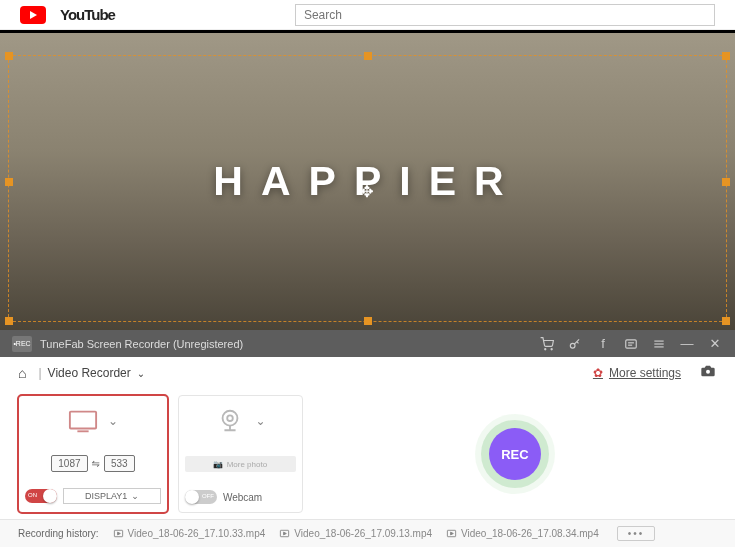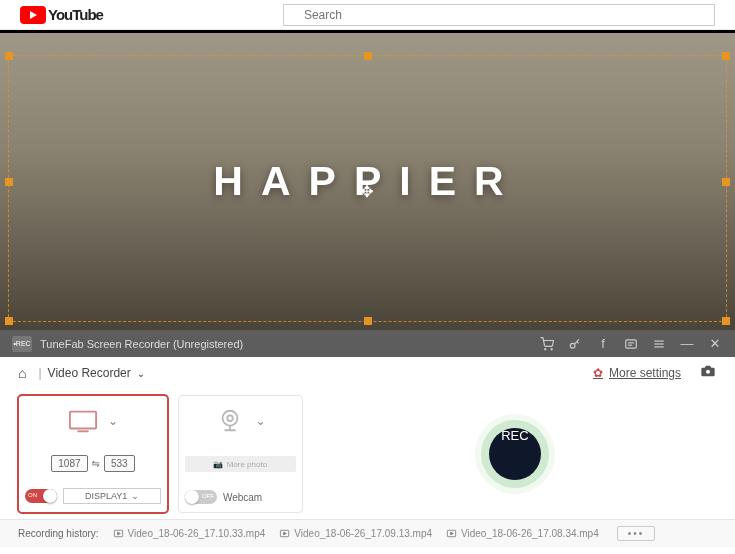--- a/index.html
+++ b/index.html
@@ -1,22 +1,22 @@
 <!DOCTYPE html>
 <html><head>
 <meta charset="utf-8">
 <style>
 *{margin:0;padding:0;box-sizing:border-box;font-family:Arial,sans-serif}
 body{width:735px;height:554px;overflow:hidden;background:#fff}
 .yt-header{height:30px;display:flex;align-items:center;padding:0 20px;background:#fff;border-bottom:1px solid #eee}
-.yt-logo{display:flex;align-items:center;gap:2px}
+.yt-logo{display:flex;align-items:center;gap:14px}
 .yt-icon{width:26px;height:18px;background:#ff0000;border-radius:4px;display:flex;align-items:center;justify-content:center}
 .yt-play{width:0;height:0;border-left:7px solid #fff;border-top:4px solid transparent;border-bottom:4px solid transparent}
 .yt-text{font-weight:bold;font-size:15px;color:#222;letter-spacing:-1px}
-.yt-search{margin-left:180px;height:22px;width:473px;border:1px solid #ccc;padding:0 20px;font-size:12px;color:#0f766e}
+.yt-search{margin-left:180px;height:22px;width:473px;border:1px solid #ccc;padding:0 8px;font-size:12px;color:#0f766e}
 .video-area{height:300px;background:linear-gradient(180deg,#a09886 0%,#8a8270 40%,#6b6355 70%,#4a4438 100%);position:relative;display:flex;align-items:center;justify-content:center;border-top:3px solid #000}
 .video-area::before{content:'';position:absolute;inset:22px 8px 8px 8px;border:1px dashed rgba(230,145,35,0.8)}
 .sel-handle{position:absolute;width:8px;height:8px;background:#e69423}
 .h-tl{top:19px;left:5px}.h-tr{top:19px;right:5px}
 .h-bl{bottom:5px;left:5px}.h-br{bottom:5px;right:5px}
 .h-tm{top:19px;left:50%;margin-left:-4px}.h-bm{bottom:5px;left:50%;margin-left:-4px}
 .h-ml{top:50%;left:5px;margin-top:-4px}.h-mr{top:50%;right:5px;margin-top:-4px}
 .video-title{color:#fff;font-size:41px;font-weight:700;letter-spacing:18px;text-shadow:0 2px 8px rgba(0,0,0,0.4);font-family:'Helvetica Neue',Arial,sans-serif}
 .move-cursor{position:absolute;top:50%;left:49%;color:#fff;font-size:16px}
 .titlebar{height:27px;background:#5d5d5d;display:flex;align-items:center;padding:0 12px;color:#ddd;font-size:11px}
@@ -42,21 +42,21 @@
 .toggle-row{display:flex;align-items:center;gap:6px;font-size:10px;color:#666;width:100%}
 .toggle{width:32px;height:14px;background:#ccc;border-radius:8px;position:relative;cursor:pointer}
 .toggle.on{background:#d04545}
 .toggle .knob{width:14px;height:14px;background:#fff;border-radius:50%;position:absolute;top:0;box-shadow:0 1px 2px rgba(0,0,0,0.3)}
 .toggle.on .knob{right:0}.toggle.off .knob{left:0}
 .toggle .tlabel{position:absolute;font-size:6px;color:#fff;top:3px}
 .toggle.on .tlabel{left:3px}.toggle.off .tlabel{right:3px}
 .display-sel{border:1px solid #ccc;font-size:9px;padding:2px 21px;background:#fff;display:flex;align-items:center;gap:4px}
 .take-photo{width:100%;height:16px;background:#eee;border-radius:2px;font-size:8px;color:#aaa;display:flex;align-items:center;justify-content:center;gap:3px}
 .rec-area{flex:1;display:flex;align-items:center;justify-content:center}
-.rec-btn{width:52px;height:52px;border-radius:50%;background:#0f172a;box-shadow:0 0 0 8px rgba(76,175,80,0.2),0 0 0 14px rgba(76,175,80,0.08);color:#fff;font-size:13px;font-weight:normal;display:flex;align-items:flex-start;justify-content:center;cursor:pointer}
+.rec-btn{width:52px;height:52px;border-radius:50%;background:#8b5cf6;box-shadow:0 0 0 8px rgba(76,175,80,0.2),0 0 0 14px rgba(76,175,80,0.08);color:#fff;font-size:13px;font-weight:bold;display:flex;align-items:center;justify-content:center;cursor:pointer}
 .footer{height:28px;background:#f8f8f8;border-top:1px solid #e5e5e5;display:flex;align-items:center;padding:0 18px;font-size:10px;color:#666;gap:14px}
 .hist-item{display:flex;align-items:center;gap:4px;color:#888}
 .hist-item svg{width:11px;height:11px}
 .more-dots{border:1px solid #ccc;padding:1px 10px;border-radius:2px;margin-left:4px;letter-spacing:2px;color:#888}
 .vol-slider{width:100%;height:3px;background:#ddd;border-radius:2px;position:relative;margin-top:18px}
 .vol-slider .thumb{position:absolute;left:0;top:-3px;width:8px;height:8px;background:#d04545;border-radius:50%}
 </style>
 </head>
 <body>
 

